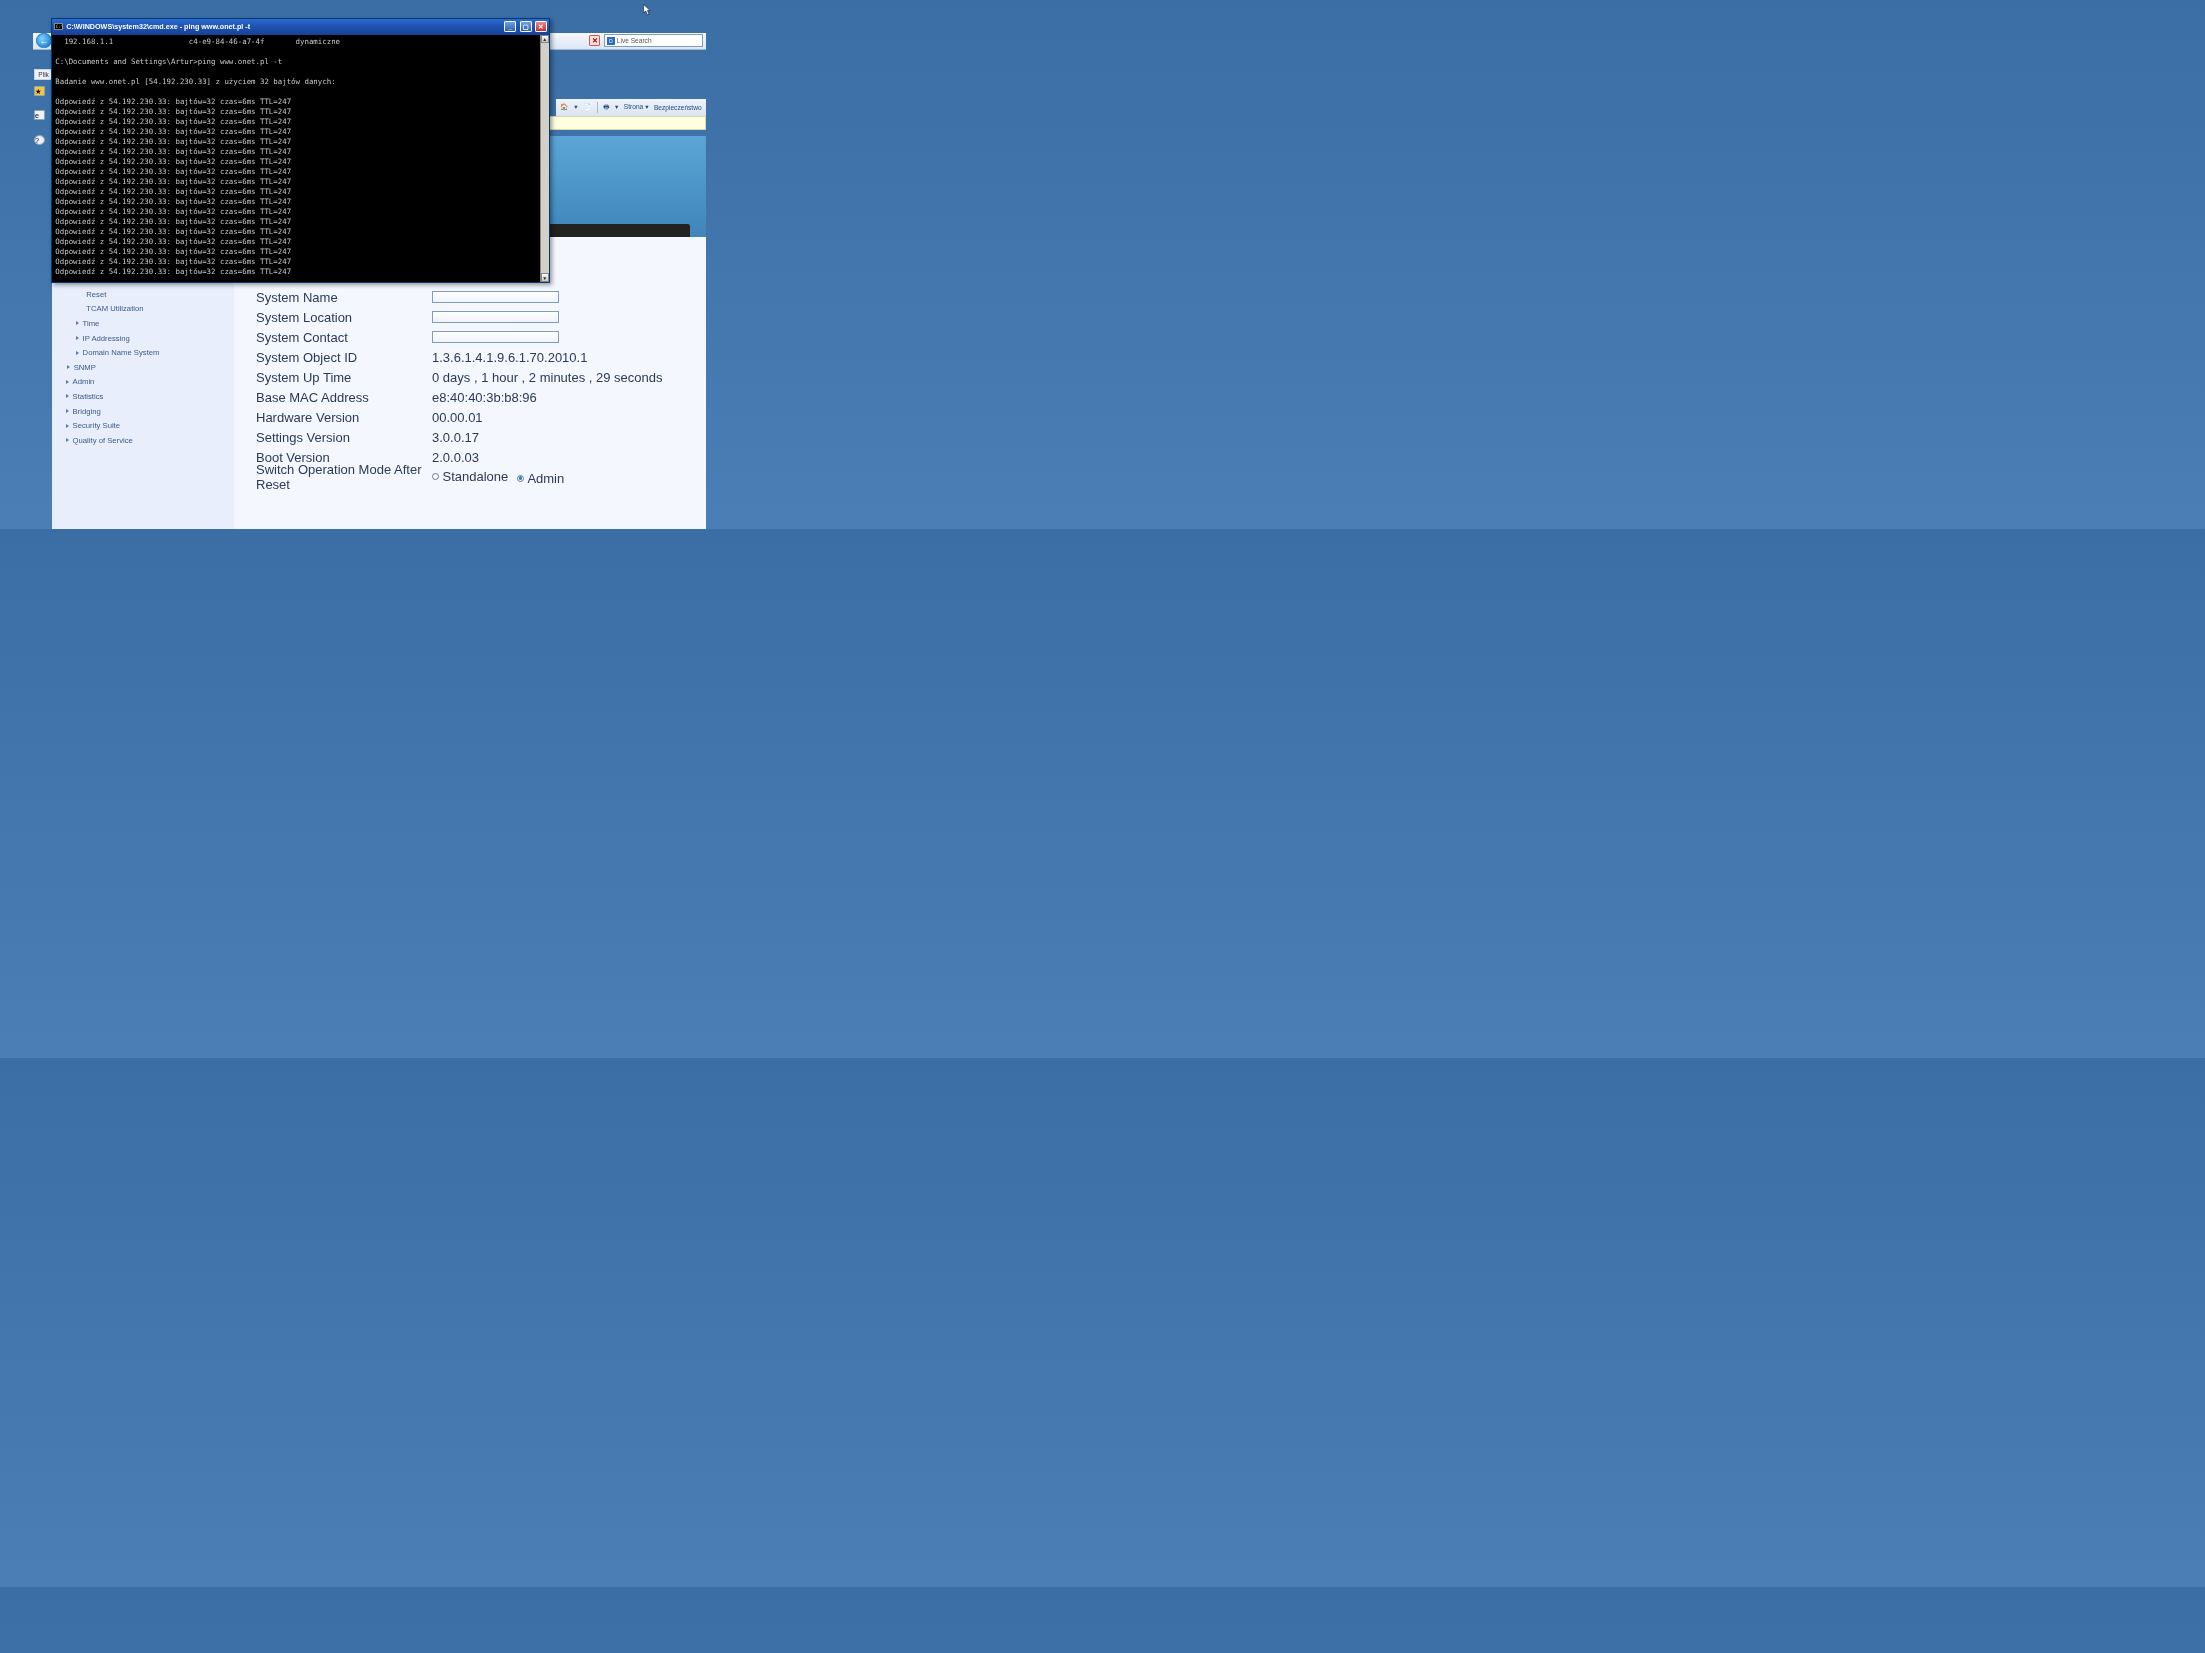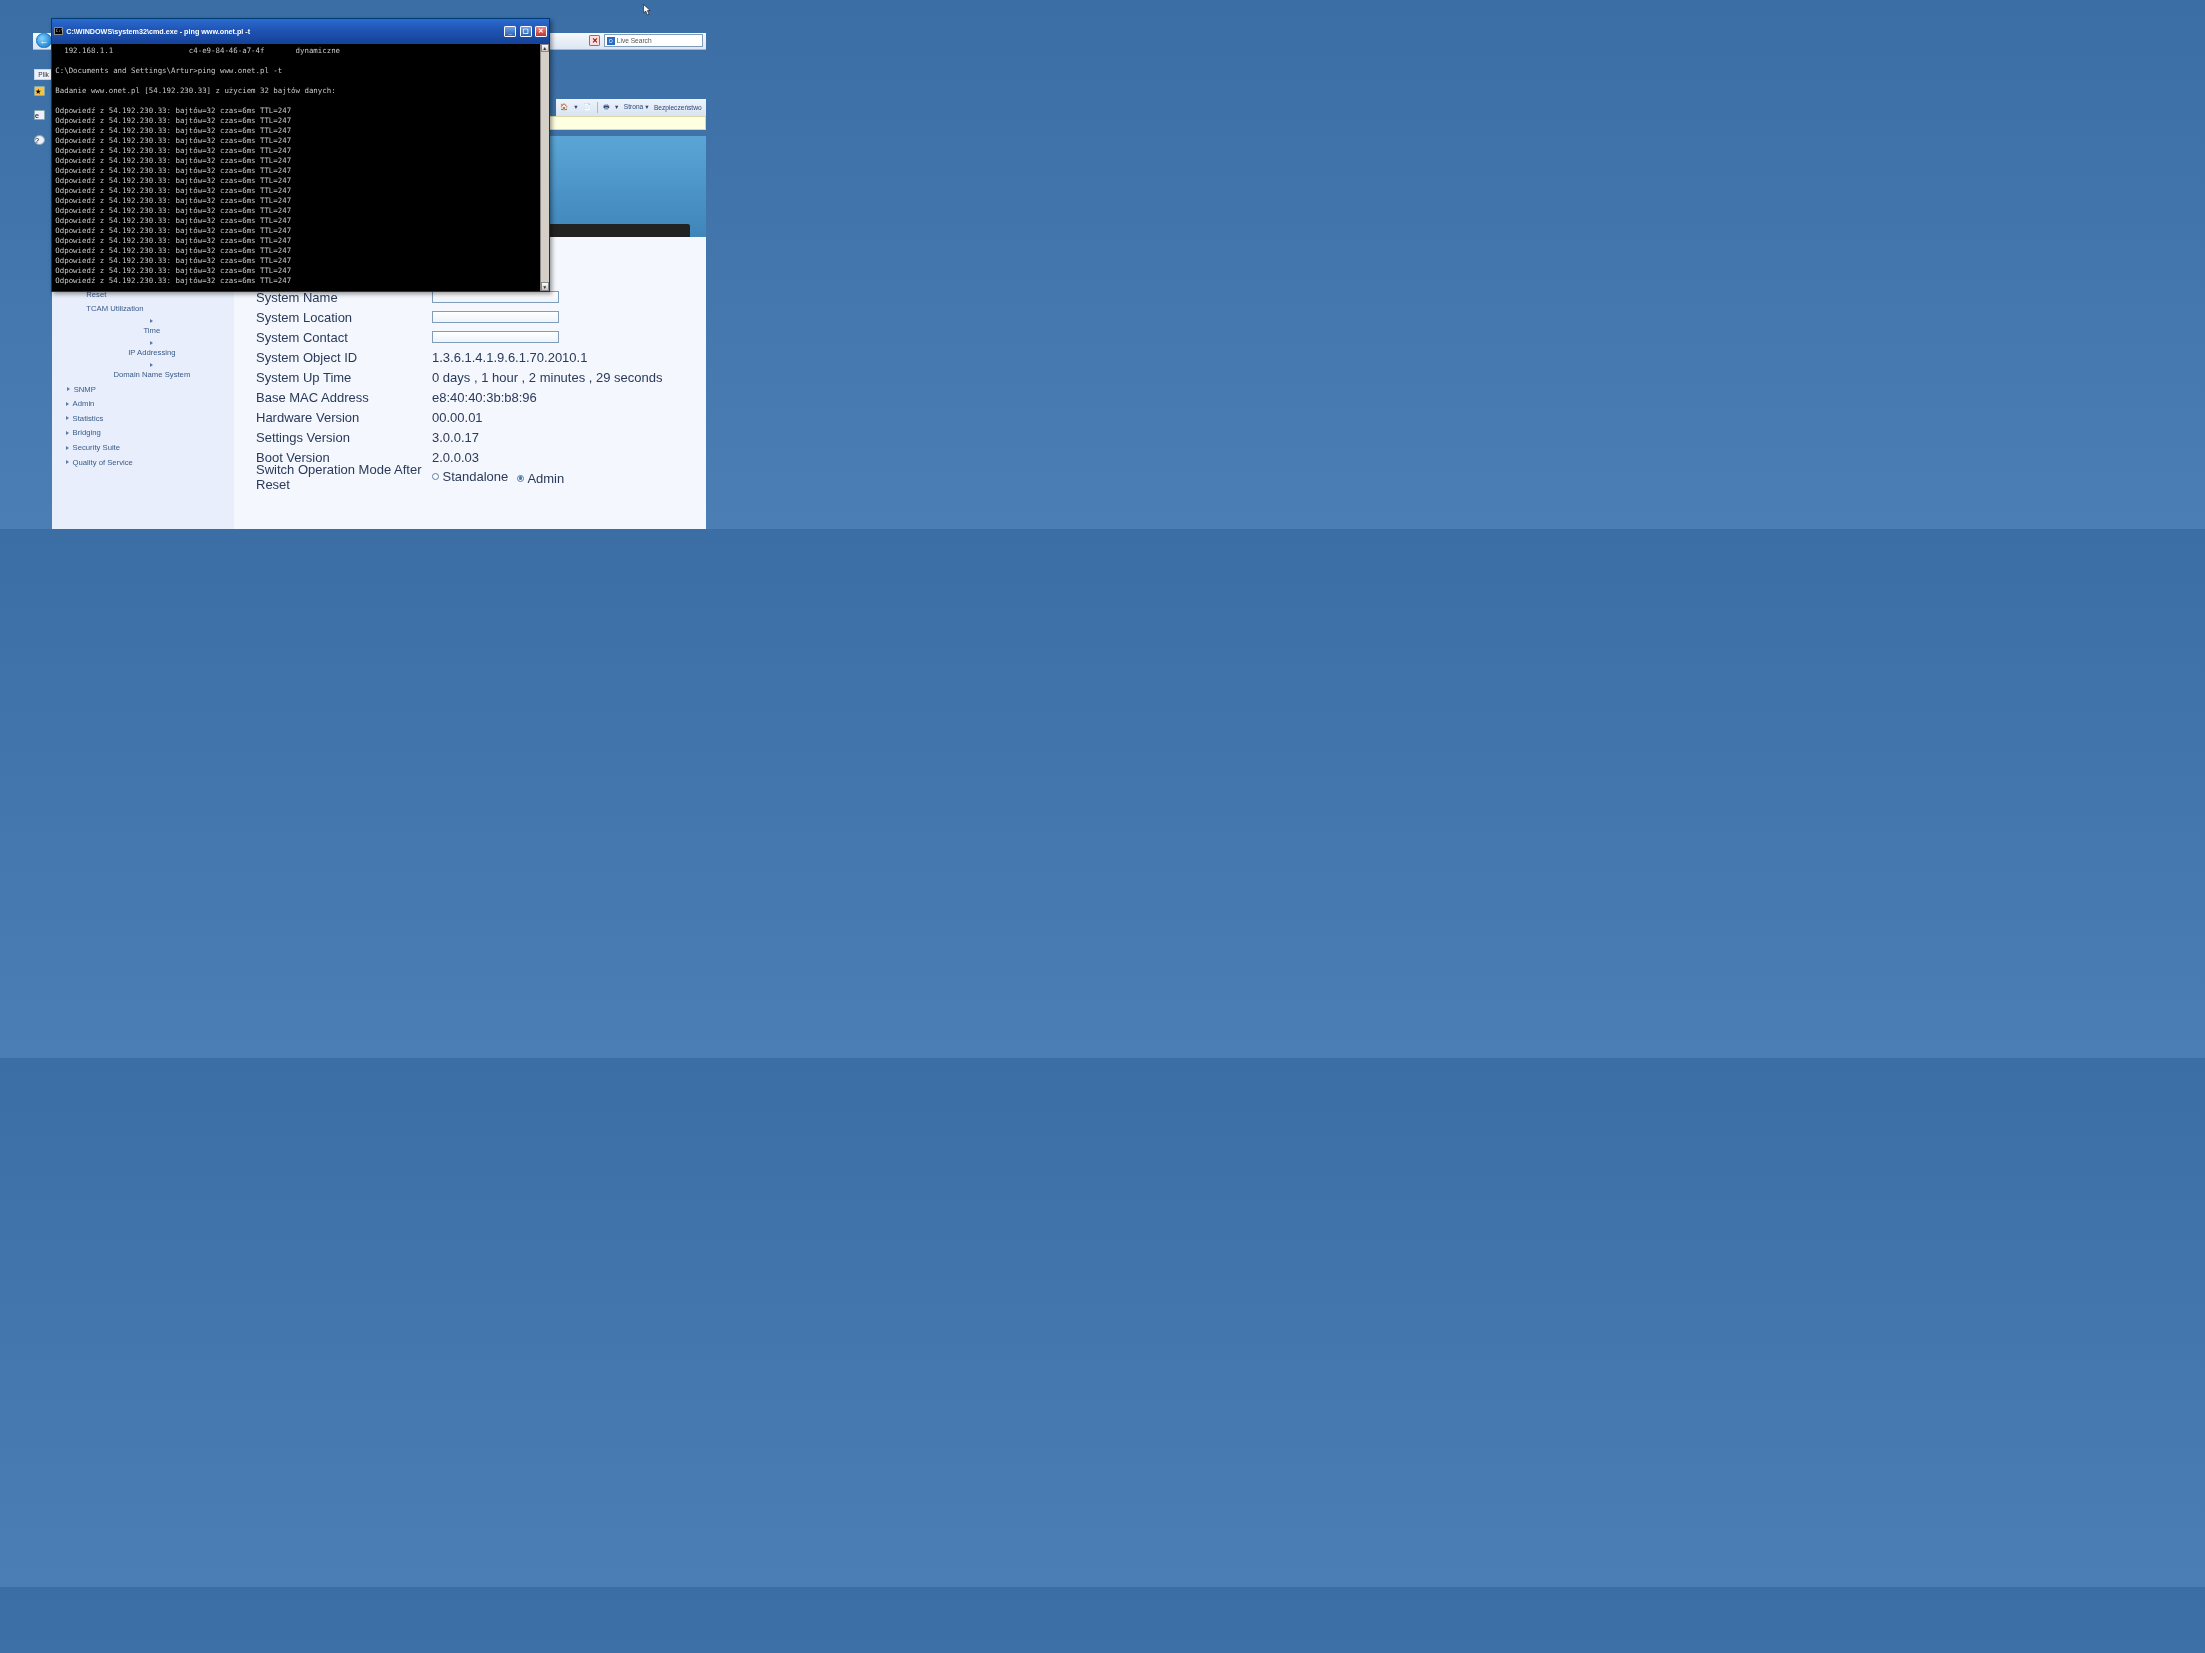--- a/index.html
+++ b/index.html
@@ -74,21 +74,21 @@
     background:#222;border-radius:2.2px;
   }
   .switch-title{
     position:absolute;top:258px;left:557px;font-size:8.8px;color:#395a8a;
   }
   .sidebar{
     width:182px;background:#e8eefb;padding:50px 5.5px 5.5px 14.3px;
     color:#395a8a;font-size:7.7px;
   }
   .sidebar .item{padding:2.8px 1.1px;display:flex;align-items:center;gap:3.3px;cursor:pointer;}
-  .sidebar .sub1{padding-left:10px;flex-direction:column;}
+  .sidebar .sub1{padding-left:10px;}
   .sidebar .sub2{padding-left:20px;}
   .tri{display:inline-block;width:0;height:0;border-top:2.8px solid transparent;border-bottom:2.8px solid transparent;border-left:3.9px solid #5a7aa8;}
   .main{
     flex:1;background:#f4f7fd;padding:50px 11px 5.5px 22px;color:#333;font-size:13px;
   }
   .row{display:flex;align-items:center;height:20px;}
   .row .lbl{width:176px;color:#2a3a5a;}
   .row .val{color:#2a3a5a;}
   .inp{width:127px;height:12px;border:0.6px solid #7f9db9;background:linear-gradient(#fff,#eef3fb);}
   .radio{display:inline-flex;align-items:center;gap:3.3px;margin-right:5px;}
@@ -97,21 +97,21 @@
   
   .cmd-window{
     position:absolute;
     top:17.6px; left:51px;
     width:499px;
     border:0.6px solid #003c74;
     box-shadow:2.2px 2.2px 4.4px rgba(0,0,0,.4);
     background:#000;
   }
   .titlebar{
-    height:25px;
+    height:16px;
     background:linear-gradient(180deg,#2b6bd1 0%, #1f54b3 45%, #154198 100%);
     display:flex;align-items:center;padding:0 2.2px;color:#fff;font-weight:bold;font-size:7.2px;
     gap:3.3px;
   }
   .titlebar .icon-cmd{
     width:8.8px;height:7.7px;background:#000;border:0.6px solid #888;position:relative;
   }
   .titlebar .icon-cmd::after{content:"C:\\";color:#ccc;font:4.4px/6.6px monospace;position:absolute;left:0.6px;top:0;}
   .titlebar .spacer{flex:1;}
   .winbtn{

